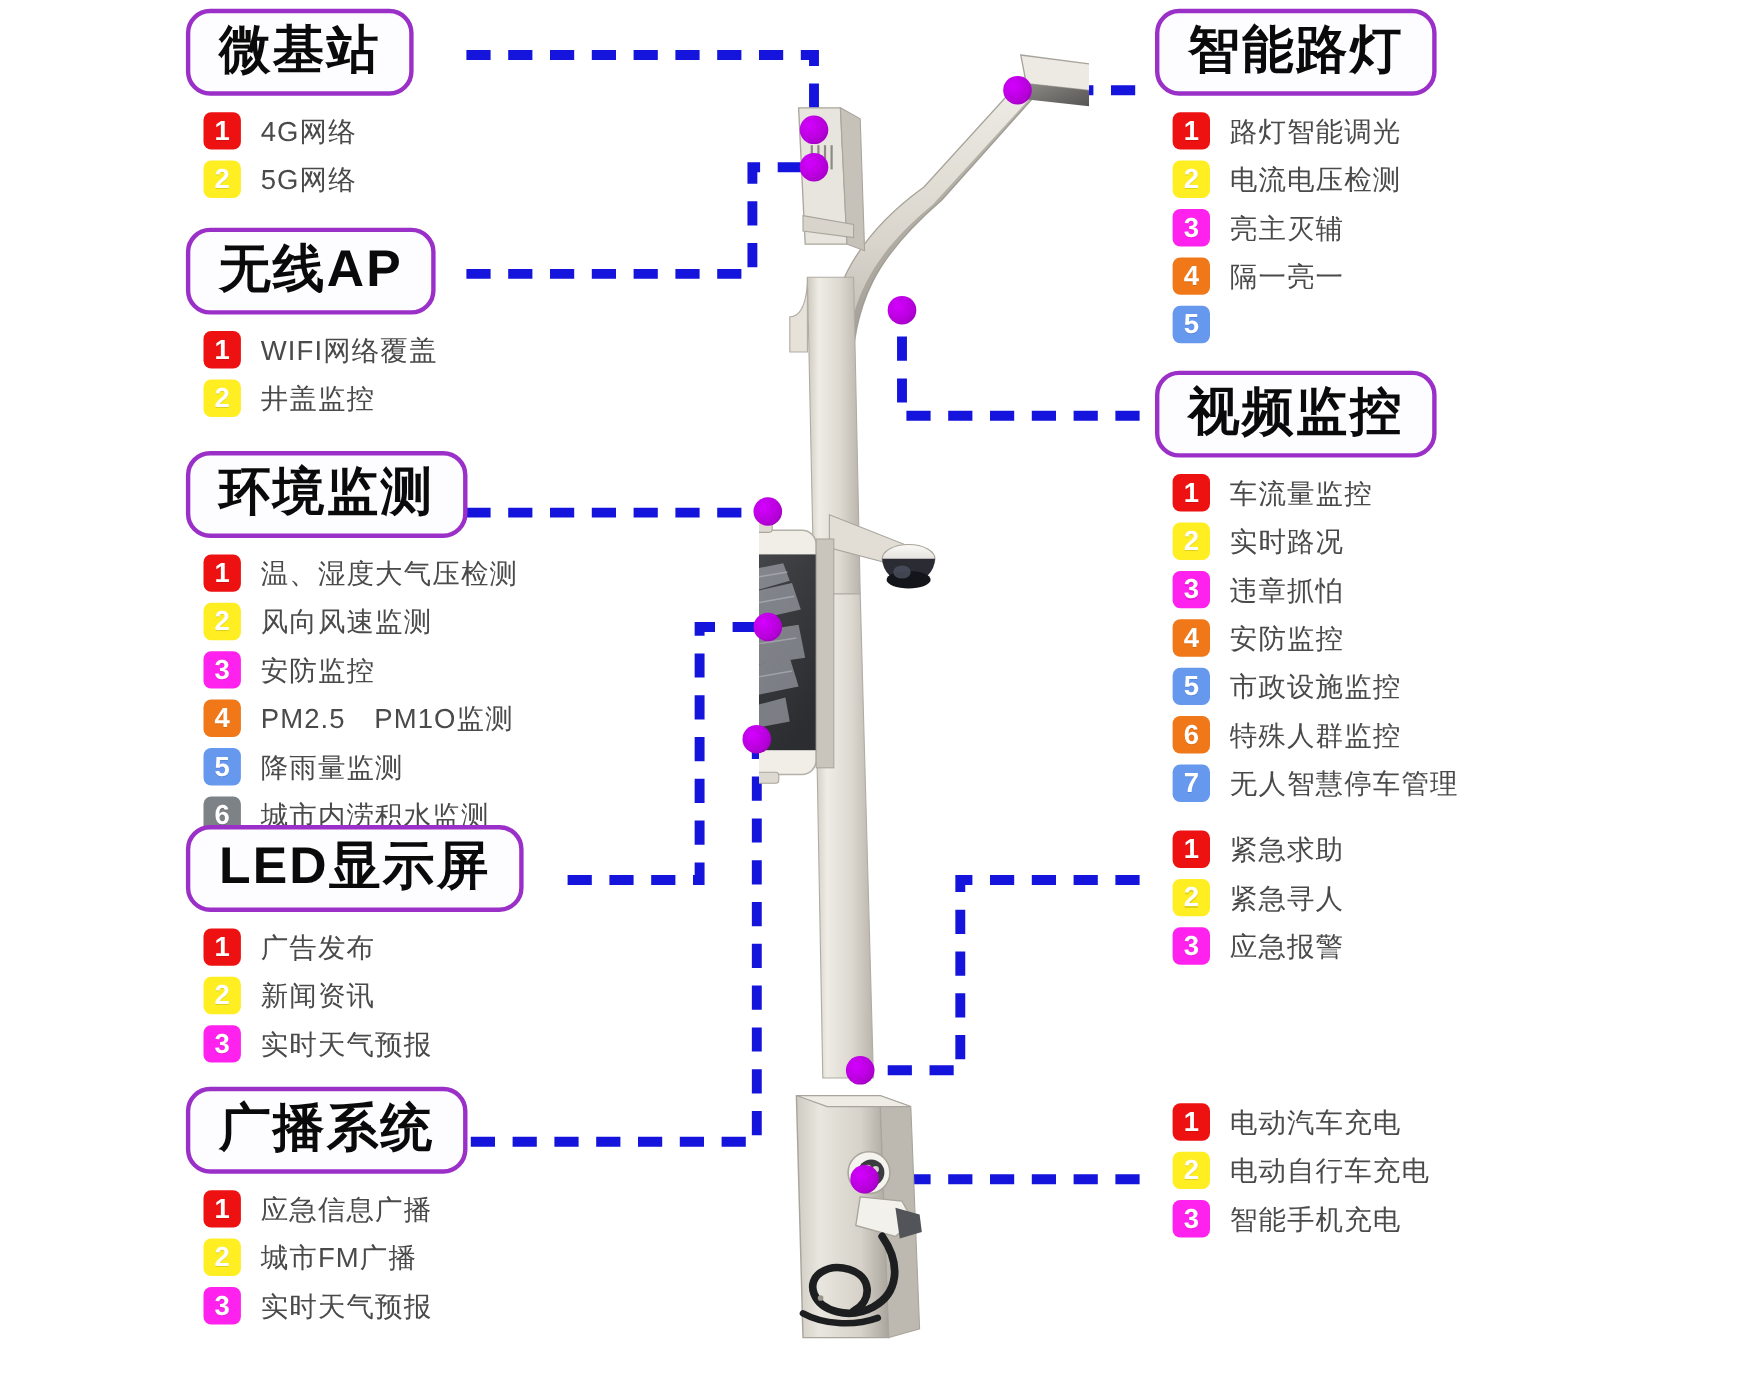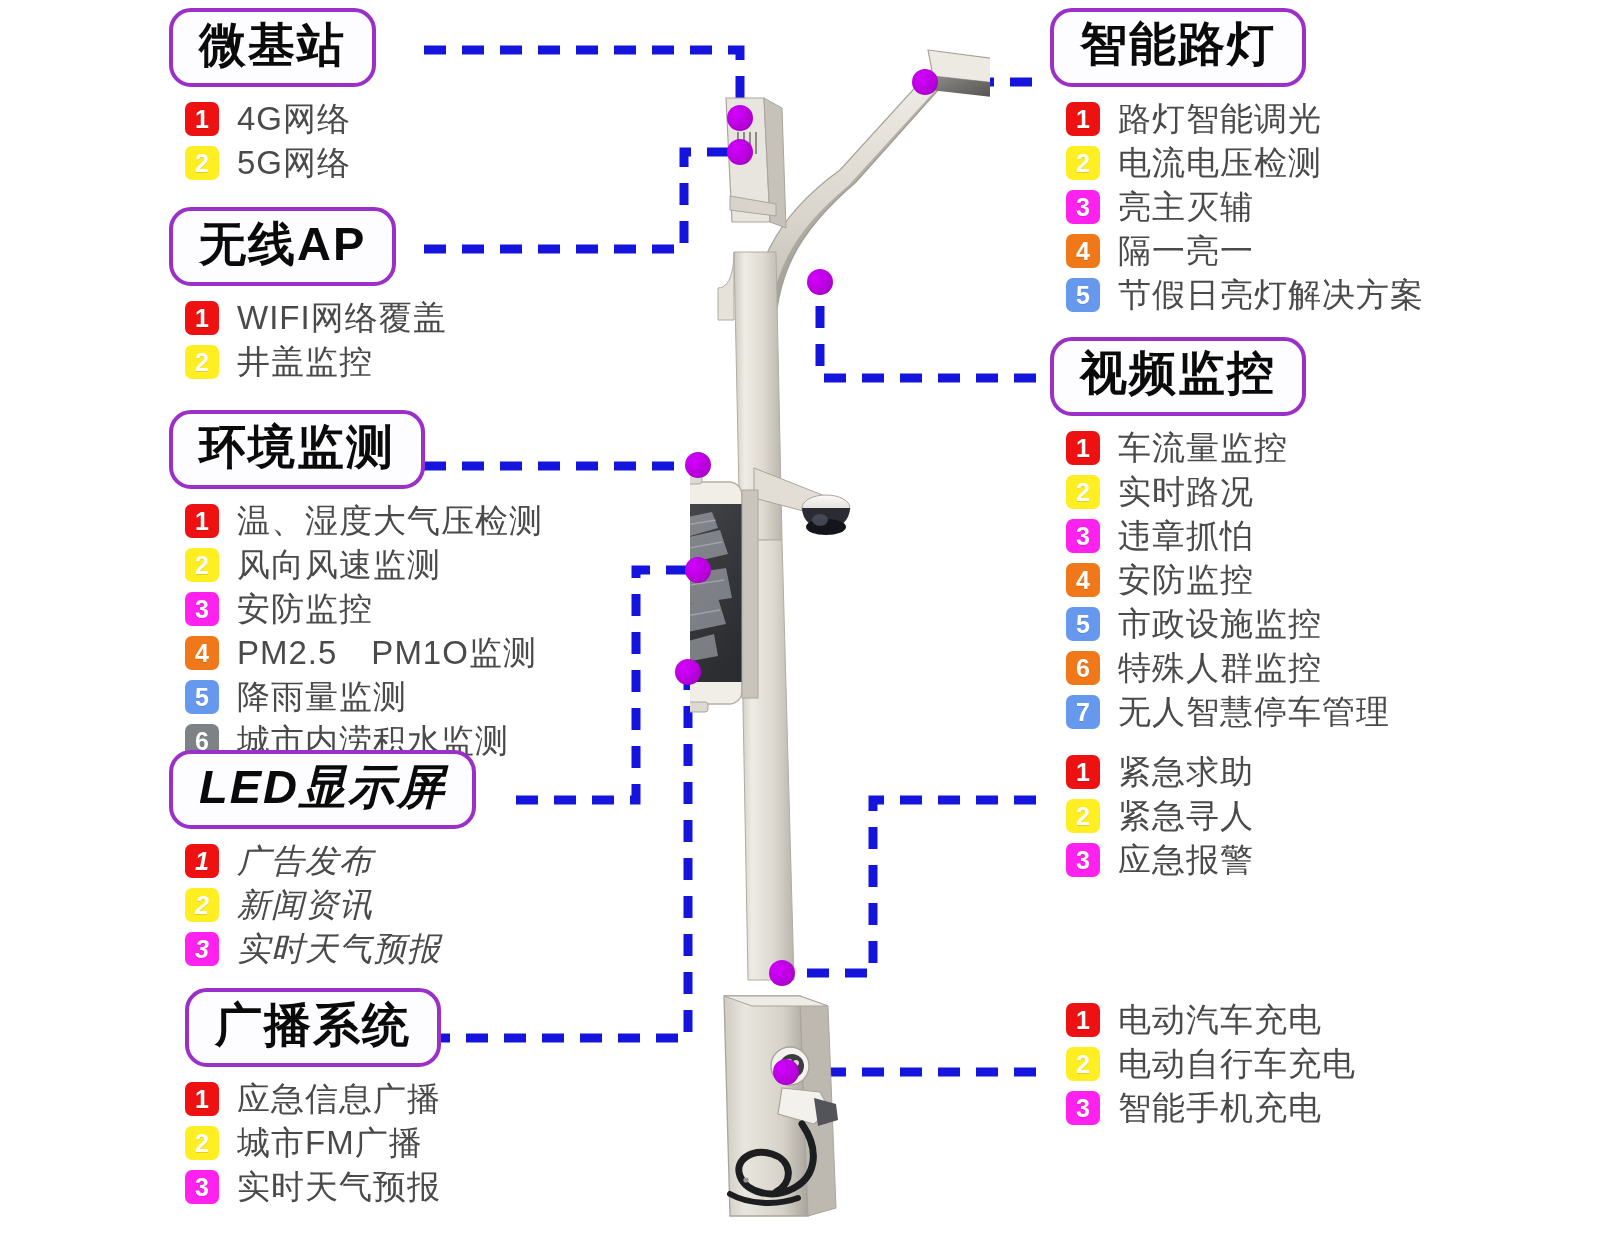--- a/index.html
+++ b/index.html
@@ -46,30 +46,30 @@
     color:#ffffff;
     font-size:25px;
     font-weight:bold;
     display:flex;align-items:center;justify-content:center;
     flex:0 0 auto;
     text-shadow:0 1px 0 rgba(0,0,0,.12);
     box-sizing:border-box;
   }
   .itext{
     margin-left:18px;
-    font-size:33px;
+    font-size:25px;
     color:#4a4a4a;
     white-space:nowrap;
     letter-spacing:1px;
   }
 
   
   .col-left .sec-title{margin-left:14px;}
   .col-left .sec-items{margin-left:30px;}
-  .col-right .sec-title{margin-left:14px;font-family:Liberation Serif, serif;}
+  .col-right .sec-title{margin-left:14px;}
   .col-right .sec-items{margin-left:30px;}
 
   
   #pole{position:absolute;left:690px;top:20px;width:300px;height:1200px;}
   .hot{
     position:absolute;
     width:26px;height:26px;
     border-radius:50%;
     background:radial-gradient(circle at 35% 35%,#d400ff 0%,#b500d8 60%,#8c00a8 100%);
     transform:translate(-50%,-50%);
@@ -281,21 +281,21 @@
           <div class="badge" style="background: rgb(102, 153, 238);">5</div>
           <div class="itext">降雨量监测</div>
         </div>
         <div class="item">
           <div class="badge" style="background: rgb(125, 130, 135);">6</div>
           <div class="itext">城市内涝积水监测</div>
         </div>
       </div>
   </div>
 
-  <div class="section col-left" style="left:155px;top:750px;font-style:italic;">
+  <div class="section col-left" style="left:155px;top:750px;">
     <div class="sec-title">LED显示屏</div>
     <div class="sec-items">
         <div class="item">
           <div class="badge" style="background: rgb(238, 17, 17);">1</div>
           <div class="itext">广告发布</div>
         </div>
         <div class="item">
           <div class="badge" style="background: rgb(255, 238, 34);">2</div>
           <div class="itext">新闻资讯</div>
         </div>
@@ -338,21 +338,20 @@
         <div class="item">
           <div class="badge" style="background: rgb(255, 34, 238);">3</div>
           <div class="itext">亮主灭辅</div>
         </div>
         <div class="item">
           <div class="badge" style="background: rgb(240, 120, 24);">4</div>
           <div class="itext">隔一亮一</div>
         </div>
         <div class="item">
           <div class="badge" style="background: rgb(102, 153, 238);">5</div>
-          <div class="itext">节假日亮灯解决方案</div>
         </div>
       </div>
   </div>
 
   <div class="section col-right" style="left:1036px;top:337px;">
     <div class="sec-title">视频监控</div>
     <div class="sec-items">
         <div class="item">
           <div class="badge" style="background: rgb(238, 17, 17);">1</div>
           <div class="itext">车流量监控</div>

